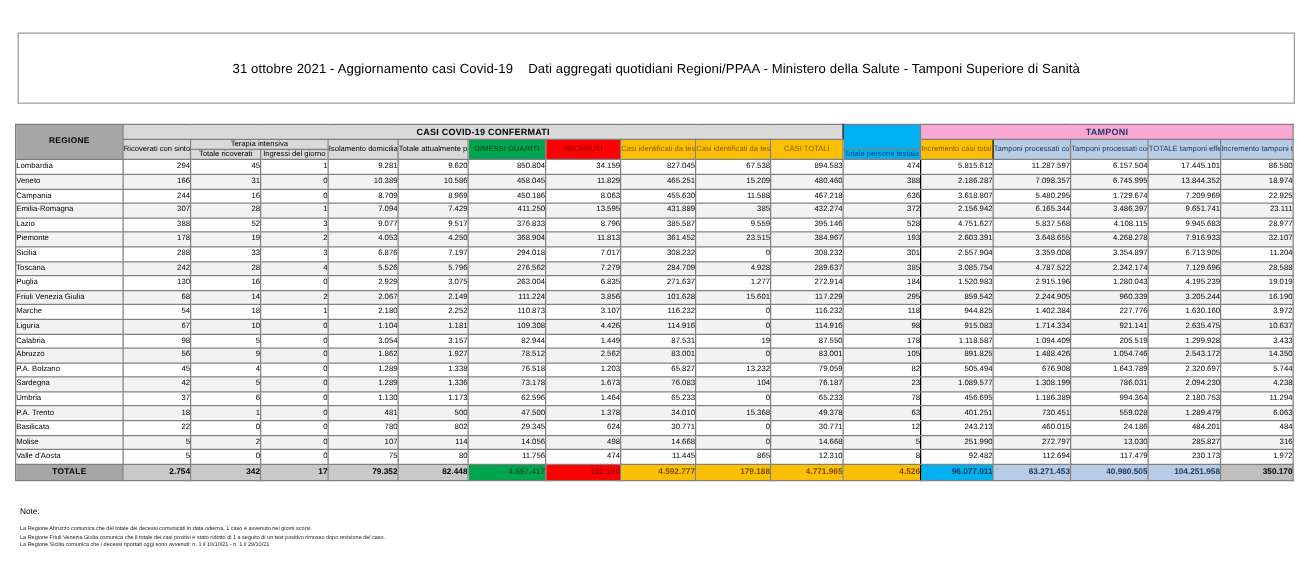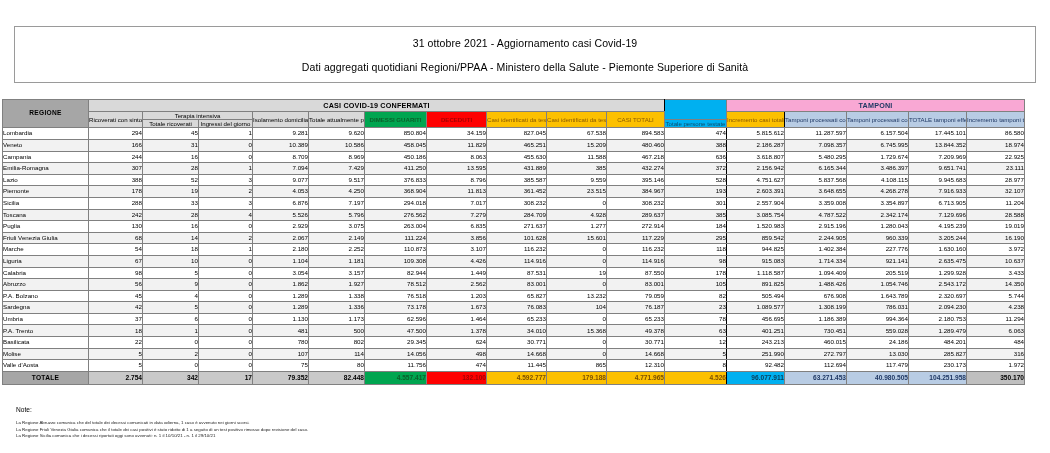--- a/index.html
+++ b/index.html
@@ -9,28 +9,28 @@
     -webkit-font-smoothing:antialiased;
     color:#000;
     overflow:hidden;
   }
   #root{position:relative;width:1050px;height:453px;}
 
   
   .title-box{
     position:absolute;left:14px;top:26px;width:1020px;height:55px;
     border:1px solid #9a9a9a;background:#ffffff;
-    display:flex;flex-direction:column;align-items:center;justify-content:center;
+    display:flex;flex-direction:row;align-items:center;justify-content:center;
     gap:12px;
   }
   .title-line1{font-size:10.5px;font-weight:400;color:#000;letter-spacing:.1px;}
   .title-line2{font-size:10.5px;font-weight:400;color:#000;letter-spacing:.1px;}
 
   
-  .tbl-wrap{position:absolute;left:2px;top:99px;width:1022px;}
+  .tbl-wrap{position:absolute;left:12px;top:99px;width:1022px;}
   table.grid{
     border-collapse:collapse;
     table-layout:fixed;
     width:1022px;
     font-size:6.2px;
     line-height:1.05;
   }
   table.grid td,table.grid th{
     border:0.6px solid #808080;
     padding:0;
@@ -97,21 +97,21 @@
   .notes-title{font-size:6.6px;color:#000;margin-bottom:7px;}
   .note-line{font-size:4.4px;color:#1a1a1a;line-height:1.5;white-space:nowrap;}
 </style>
 </head>
 <body>
 
 <div id="root">
 
   <div class="title-box">
     <div class="title-line1">31 ottobre 2021 - Aggiornamento casi Covid-19</div>
-    <div class="title-line2">Dati aggregati quotidiani Regioni/PPAA - Ministero della Salute - Piemonte Superiore di Sanità</div>
+    <div class="title-line2">Dati aggregati quotidiani Regioni/PPAA - Ministero della Salute - Tamponi Superiore di Sanità</div>
   </div>
 
   <div class="tbl-wrap">
     <table class="grid">
       <colgroup>
         <col style="width:86px">
           <col style="width:54px">
           <col style="width:56px">
           <col style="width:54px">
         <col style="width:56px">

